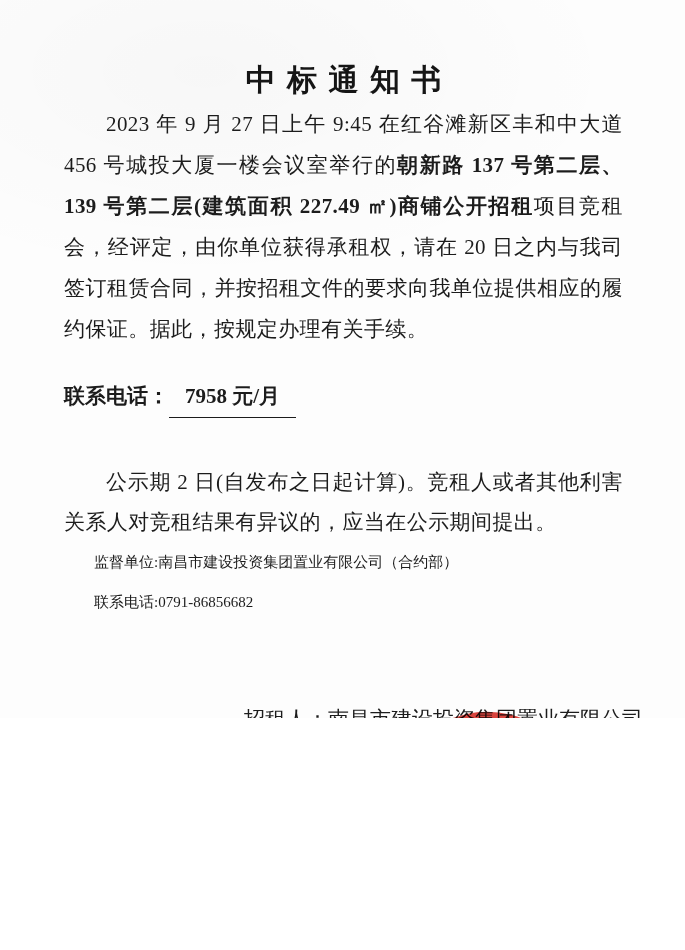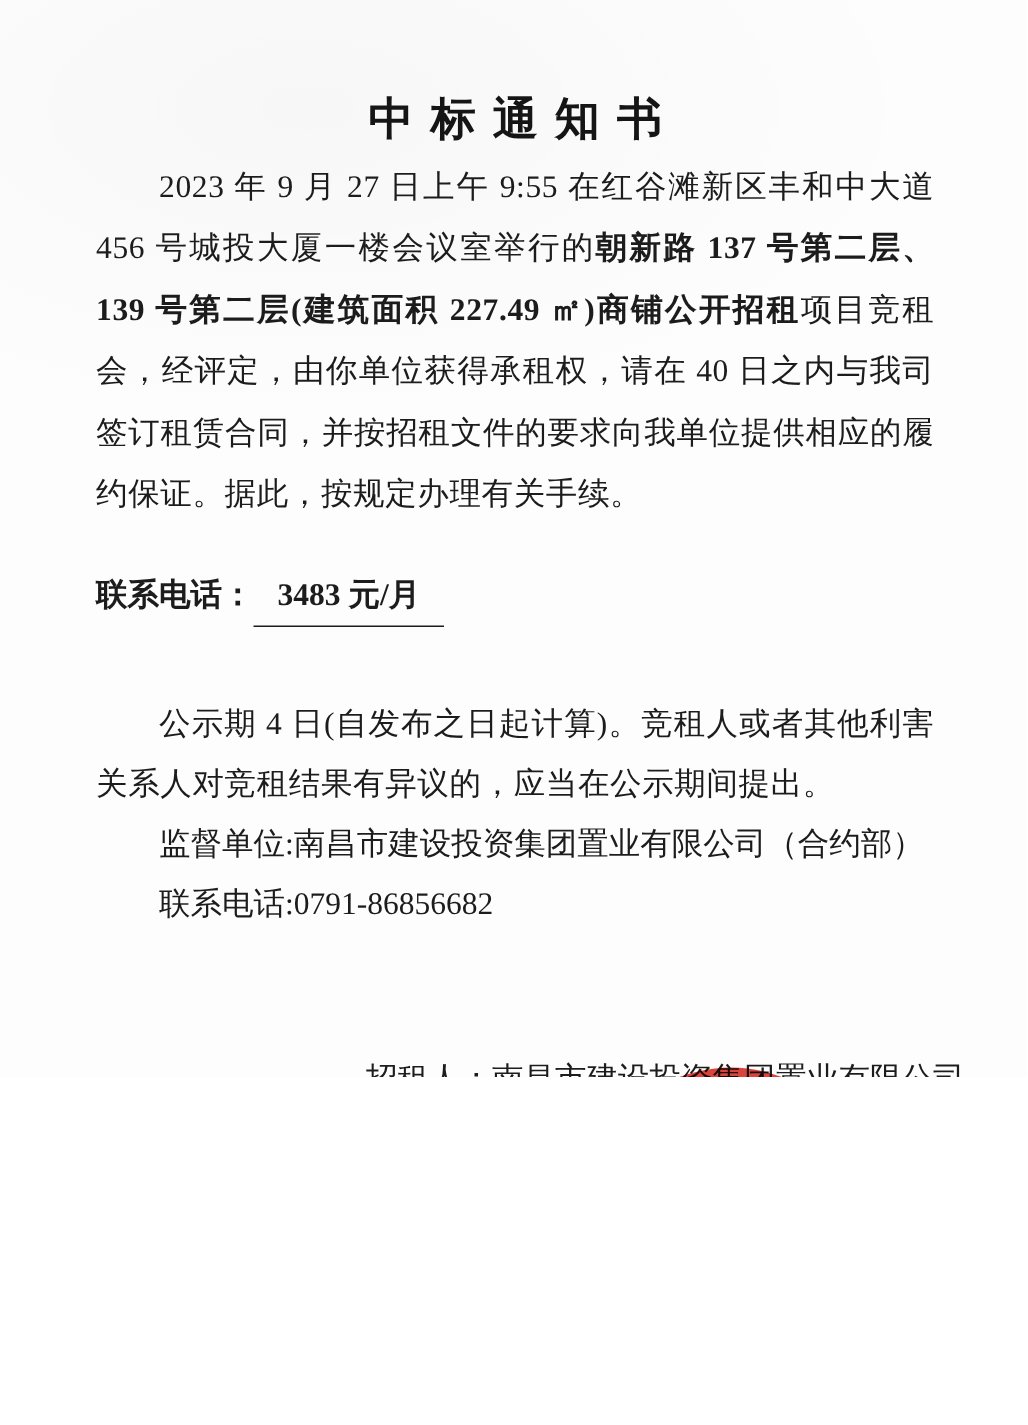--- a/index.html
+++ b/index.html
@@ -69,21 +69,21 @@
 
   .publicity {
     margin-top: 44px;
     font-size: 21px;
     line-height: 40px;
     text-align: justify;
     text-indent: 2em;
     letter-spacing: 0.02em;
   }
   .info-line {
-    font-size: 21px;
+    font-size: 15px;
     line-height: 40px;
     text-indent: 2em;
     white-space: nowrap;
   }
 
   .signature-block { margin-top: 76px; font-size: 21px; line-height: 42px; }
   .sig-line { padding-left: 180px; white-space: nowrap; }
   .date-line { padding-left: 338px; white-space: nowrap; }
 
   .seal {
@@ -107,28 +107,28 @@
 </style>
 </head>
 <body>
 
 <div class="page">
 
   <h1 class="doc-title">中标通知书</h1>
 
 
   <p class="body-par">
-    <span>2023 年 9 月 27 日上午 9:55 在红谷滩新区丰和中大道 456 号城投大厦一楼会议室举行的</span><span class="hl">朝新路 137 号第二层、139 号第二层(建筑面积 227.49 ㎡)商铺公开招租</span><span>项目竞租会，经评定，由你单位获得承租权，请在 40 日之内与我司签订租赁合同，并按招租文件的要求向我单位提供相应的履约保证。据此，按规定办理有关手续。</span>
+    <span>2023 年 9 月 27 日上午 9:45 在红谷滩新区丰和中大道 456 号城投大厦一楼会议室举行的</span><span class="hl">朝新路 137 号第二层、139 号第二层(建筑面积 227.49 ㎡)商铺公开招租</span><span>项目竞租会，经评定，由你单位获得承租权，请在 20 日之内与我司签订租赁合同，并按招租文件的要求向我单位提供相应的履约保证。据此，按规定办理有关手续。</span>
   </p>
 
   <div class="result-line">
-    <span>联系电话：</span><span class="value">3483 元/月</span>
+    <span>联系电话：</span><span class="value">7958 元/月</span>
   </div>
 
-  <p class="publicity">公示期 4 日(自发布之日起计算)。竞租人或者其他利害关系人对竞租结果有异议的，应当在公示期间提出。</p>
+  <p class="publicity">公示期 2 日(自发布之日起计算)。竞租人或者其他利害关系人对竞租结果有异议的，应当在公示期间提出。</p>
 
   <div class="info-line">监督单位:南昌市建设投资集团置业有限公司（合约部）</div>
   <div class="info-line">联系电话:0791-86856682</div>
 
   <div class="signature-block">
     <div class="sig-line">
       <span>招租人：</span><span>南昌市建设投资集团置业有限公司</span>
     </div>
     <div class="date-line">2023 年 9 月 27 日</div>
   </div>

